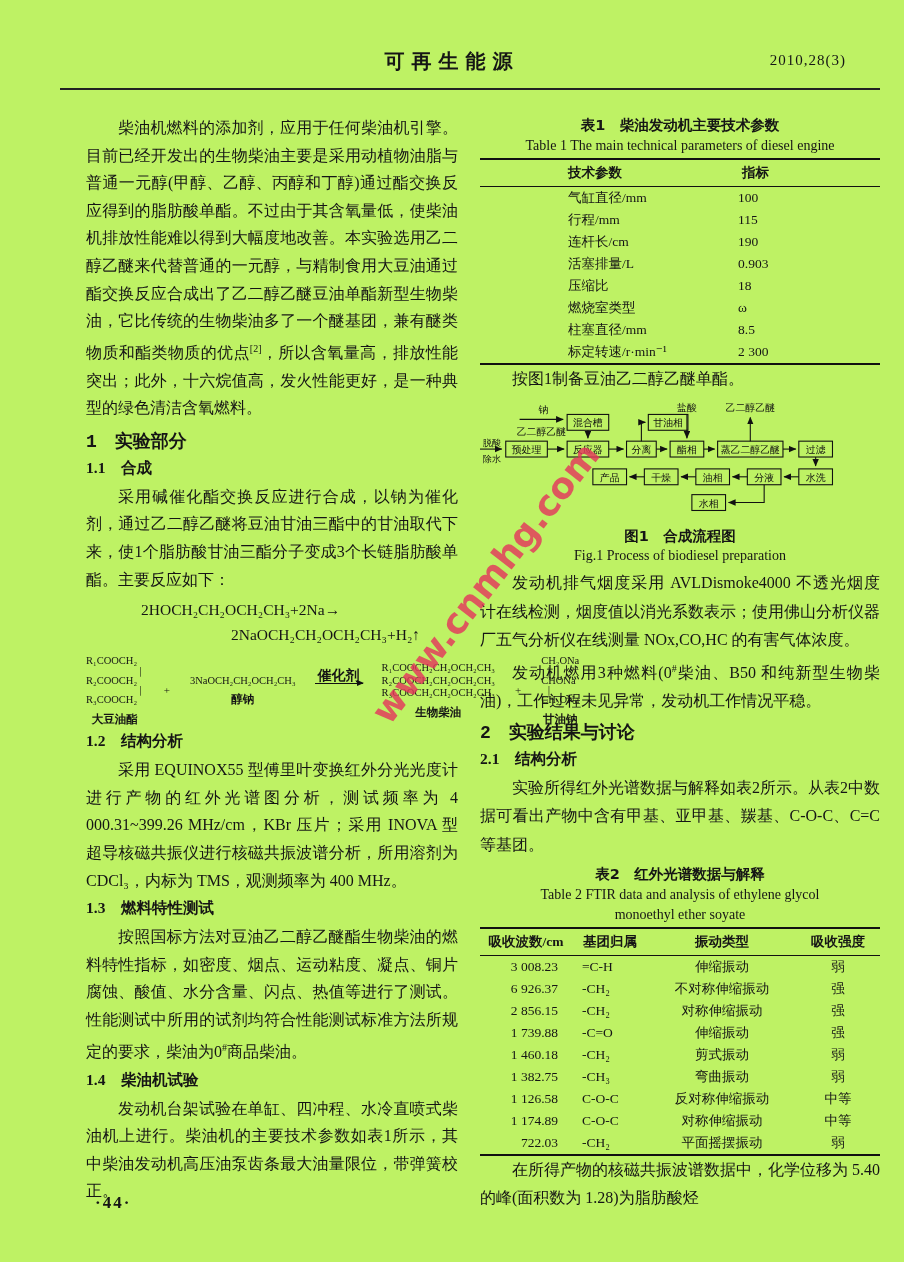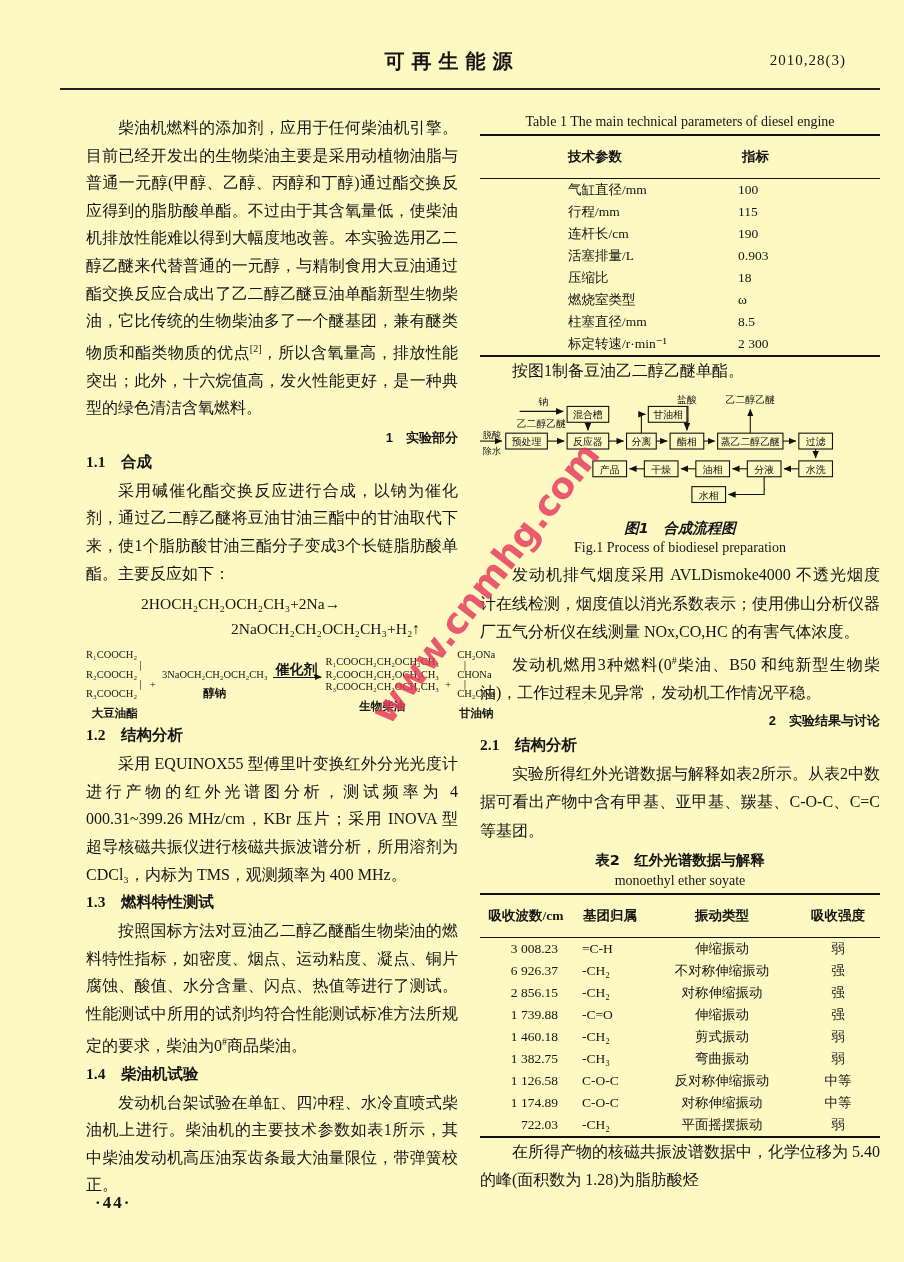--- a/index.html
+++ b/index.html
@@ -1,20 +1,20 @@
 <!DOCTYPE html>
 <html lang="zh"><head>
 <meta charset="utf-8">
 <style>
   html,body{margin:0;padding:0;background:#e8e8e6;}
   .page{
     position:relative;
     width:904px;height:1262px;
     margin:0 auto;
-    background:#fef9c3;
+    background:#bef264;
     overflow:hidden;
     color:#151515;
     font-family:"Liberation Serif","DejaVu Serif",serif;
   }
   
   .hdr{position:relative;height:92px;}
   .journal-title{
     position:absolute;left:0;right:0;top:48px;
     text-align:center;
     font-family:"DejaVu Sans","Liberation Sans",sans-serif;
@@ -32,33 +32,33 @@
   .cols{display:flex;gap:22px;margin:22px 0 0 86px;width:794px;}
   .col-l{width:372px;}
   .col-r{width:400px;}
   p.para{
     margin:0;font-size:16px;line-height:27.6px;
     text-align:justify;text-indent:2em;
   }
   .col-r p.para{line-height:28.4px;}
   sup{font-size:10px;}
   .h-sec{
-    font-family:Liberation Sans, sans-serif;
-    font-weight:bold;font-size:13px;margin:7px 0 4px 0;text-align:right;
+    font-family:Liberation Mono, monospace;
+    font-weight:bold;font-size:18px;margin:7px 0 4px 0;
   }
   .h-sub{
     font-weight:bold;font-size:15.5px;margin:5px 0 4px 0;
     font-family:"Liberation Serif","DejaVu Serif",serif;
   }
   
   .equation{font-size:15.5px;line-height:25px;}
   .eq-1{margin:4px 0 0 55px;}
   .eq-2{margin:0 0 6px 145px;}
   .scheme{
-    display:flex;align-items:center;gap:5px;
+    display:flex;align-items:center;gap:19px;
     font-size:10.5px;line-height:12.5px;margin:8px 0 4px 0;
     white-space:nowrap;
   }
   .stack{display:flex;flex-direction:column;}
   .stack .bond1{padding-left:52px;font-size:8px;line-height:7px;}
   .stack .bond2{padding-left:5px;font-size:8px;line-height:7px;}
   .chem-label{
     margin-top:6px;text-align:center;font-weight:bold;font-size:11.5px;
     font-family:"DejaVu Sans","Liberation Sans",sans-serif;
   }
@@ -75,21 +75,21 @@
     text-align:center;font-weight:bold;font-size:14.5px;margin:2px 0 3px 0;
     font-family:"DejaVu Sans","Liberation Sans",sans-serif;
   }
   .tbl-cap-en{text-align:center;font-size:14px;margin:0 0 4px 0;}
   table.sci{
     width:100%;border-collapse:collapse;
     border-top:2.2px solid #111;border-bottom:2.2px solid #111;
     font-size:13.5px;
   }
   table.sci thead tr{border-bottom:1.4px solid #111;}
-  table.sci th{font-weight:bold;padding:12px 2px;font-size:13.5px;}
+  table.sci th{font-weight:bold;padding:4px 2px;font-size:13.5px;}
   table.sci td{padding:2px 2px;}
   table.t1 td:first-child,table.t1 th:first-child{text-align:left;padding-left:88px;width:58%;}
   table.t1 td:last-child,table.t1 th:last-child{text-align:left;padding-left:26px;}
   table.t1 th:last-child{padding-left:30px;}
   table.t2 th{text-align:center;}
   table.t2 td{text-align:center;}
   table.t2 td:nth-child(1){text-align:right;padding-right:14px;width:23%;}
   table.t2 th:nth-child(1){width:23%;}
   table.t2 td:nth-child(2){width:19%;text-align:left;padding-left:10px;}
   table.t2 td:nth-child(3){width:37%;}
@@ -99,21 +99,20 @@
   .fig-svg text{
     font-family:"DejaVu Sans","Liberation Sans",sans-serif;
     font-size:10px;fill:#111;
   }
   .fig-svg .small{font-size:9.2px;}
   .fig-svg rect{fill:none;stroke:#111;stroke-width:1.1;}
   .fig-svg line,.fig-svg polyline{stroke:#111;stroke-width:1.1;fill:none;}
   .fig-cap-cn{
     text-align:center;font-weight:bold;font-size:14.5px;margin:6px 0 2px 0;
     font-family:"DejaVu Sans","Liberation Sans",sans-serif;
-    font-style:italic;
   }
   .fig-cap-en{text-align:center;font-size:14px;margin:0 0 5px 0;}
   
   .page-num{
     position:absolute;left:95px;top:1193px;
     font-weight:bold;font-size:17px;letter-spacing:2px;
   }
   .watermark{
     position:absolute;left:318px;top:572px;width:320px;
     text-align:center;
@@ -192,20 +191,21 @@
       <div class="h-sub mt4">1.3　燃料特性测试</div>
       <p class="para"><span>按照国标方法对豆油乙二醇乙醚酯生物柴油的燃料特性指标，如密度、烟点、运动粘度、凝点、铜片腐蚀、酸值、水分含量、闪点、热值等进行了测试。性能测试中所用的试剂均符合性能测试标准方法所规定的要求，柴油为0</span><sup>#</sup><span>商品柴油。</span></p>
 
       <div class="h-sub mt4">1.4　柴油机试验</div>
       <p class="para">发动机台架试验在单缸、四冲程、水冷直喷式柴油机上进行。柴油机的主要技术参数如表1所示，其中柴油发动机高压油泵齿条最大油量限位，带弹簧校正。</p>
 
     </div>
 
     <div class="col-r">
 
+      <div class="tbl-cap-cn">表1　柴油发动机主要技术参数</div>
       <div class="tbl-cap-en">Table 1 The main technical parameters of diesel engine</div>
 
       <table class="sci t1">
         <thead>
           <tr>
               <th>技术参数</th>
               <th>指标</th>
             </tr>
         </thead>
         <tbody>
@@ -328,20 +328,21 @@
 
       <p class="para">发动机排气烟度采用 AVLDismoke4000 不透光烟度计在线检测，烟度值以消光系数表示；使用佛山分析仪器厂五气分析仪在线测量 NOx,CO,HC 的有害气体浓度。</p>
       <p class="para"><span>发动机燃用3种燃料(0</span><sup>#</sup><span>柴油、B50 和纯新型生物柴油)，工作过程未见异常，发动机工作情况平稳。</span></p>
 
       <div class="h-sec mt4">2　实验结果与讨论</div>
       <div class="h-sub">2.1　结构分析</div>
 
       <p class="para">实验所得红外光谱数据与解释如表2所示。从表2中数据可看出产物中含有甲基、亚甲基、羰基、C-O-C、C=C 等基团。</p>
 
       <div class="tbl-cap-cn mt6">表2　红外光谱数据与解释</div>
+      <div class="tbl-cap-en">Table 2 FTIR data and analysis of ethylene glycol</div>
       <div class="tbl-cap-en">monoethyl ether soyate</div>
 
       <table class="sci t2">
         <thead>
           <tr>
               <th>吸收波数/cm</th>
               <th>基团归属</th>
               <th>振动类型</th>
               <th>吸收强度</th>
             </tr>

